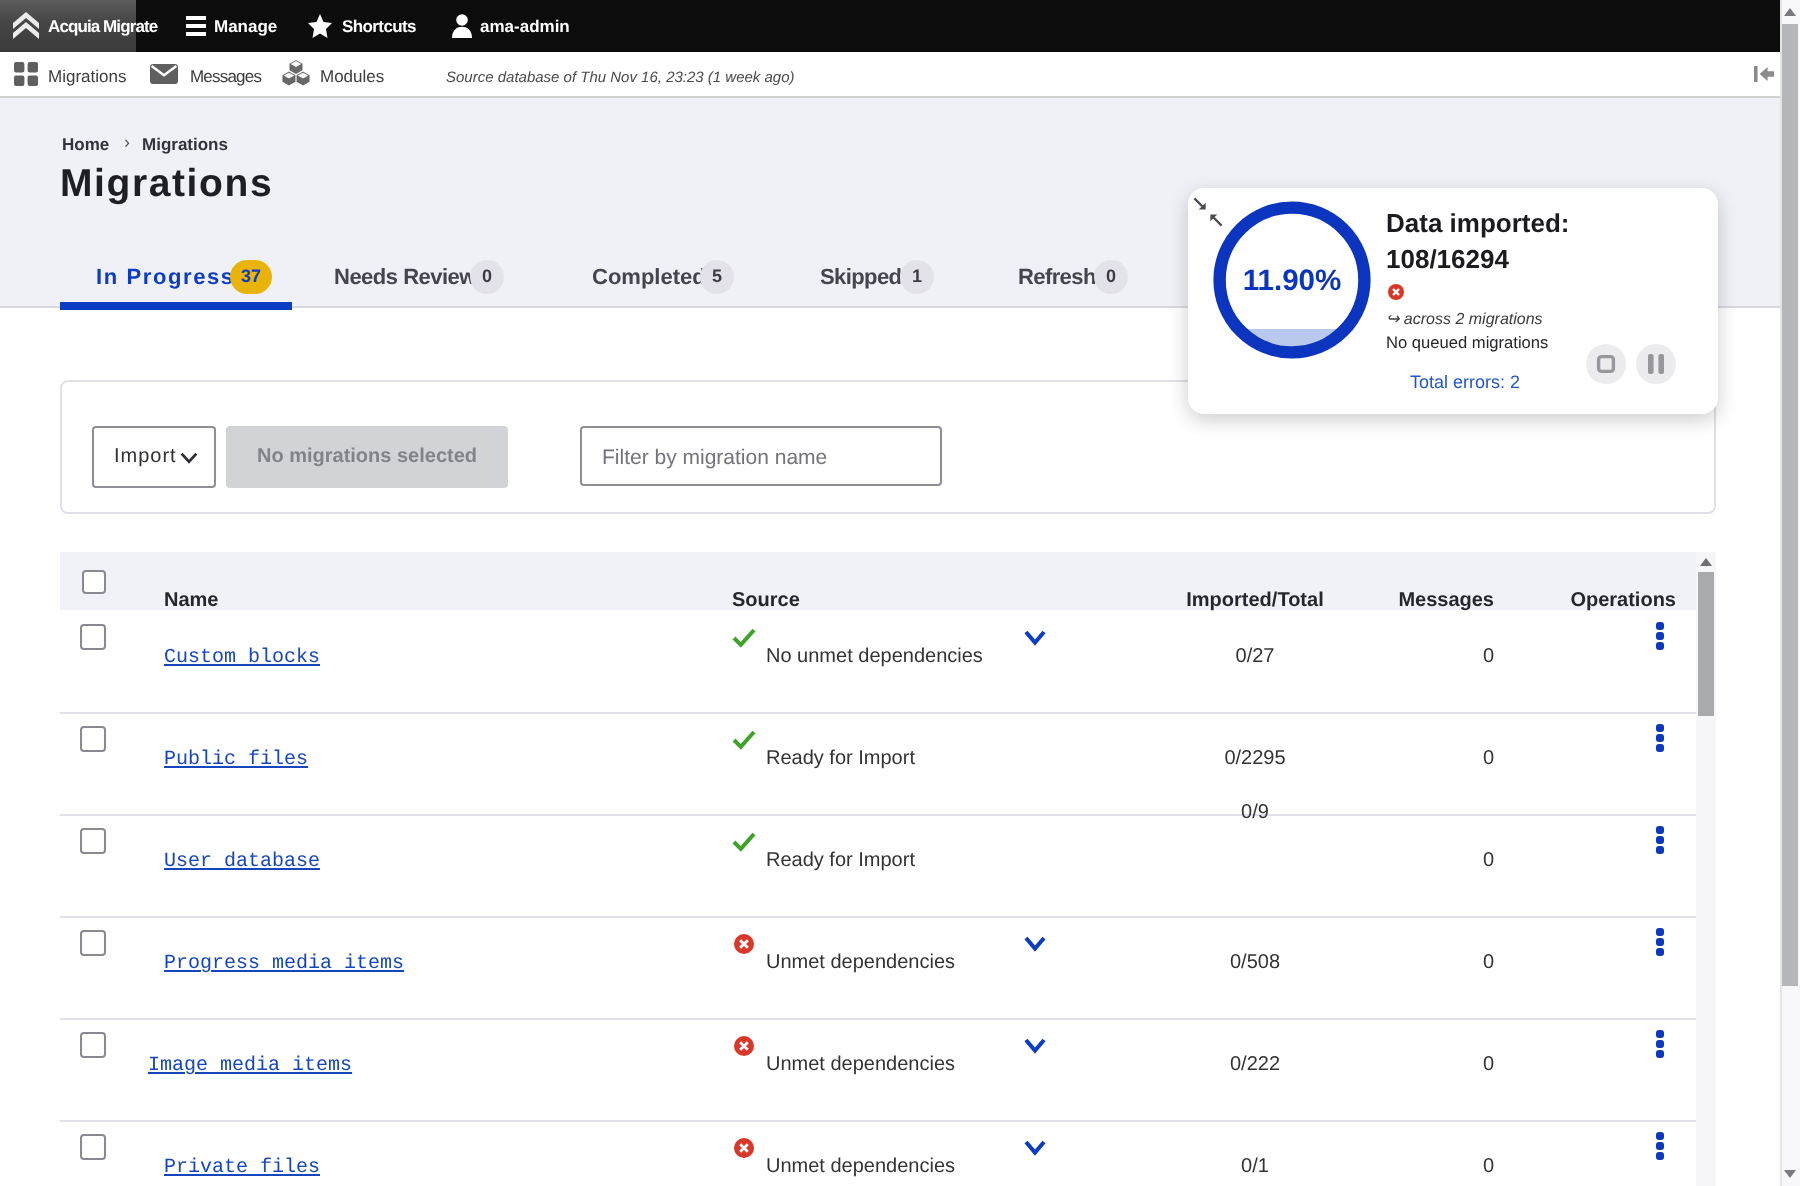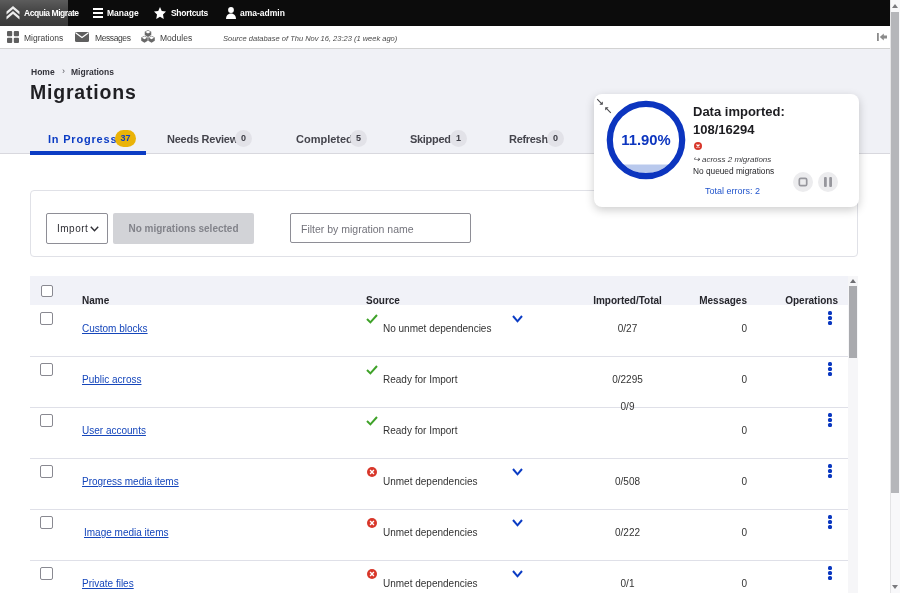--- a/index.html
+++ b/index.html
@@ -21,21 +21,21 @@
   
   #pagehead { position:absolute; left:0; top:49px; width:890px; height:104px; background:#f0f1f6; }
   #tabline { position:absolute; left:0; top:153px; width:890px; height:1px; background:#d8d8de; }
 
   .tab { position:absolute; top:133px; font-size:11px; font-weight:bold; color:#45454d; white-space:nowrap; }
   .badge { position:absolute; top:130px; height:17px; min-width:17px; border-radius:9px;
     background:#e2e2e8; color:#3c3c44; font-size:9px; font-weight:bold; text-align:center;
     line-height:17px; padding:0 4px; white-space:nowrap; }
 
   
-  a.mlink { color:#1546bb; text-decoration:underline; }
+  a.mlink { color:#1546bb; text-decoration:underline;font-family:Liberation Mono, monospace; }
   .rowsep { position:absolute; left:30px; width:818px; height:1px; background:#dfe0e8; }
   .ck { position:absolute; left:40px; width:13px; height:13px; border:1px solid #898991;
     border-radius:2px; background:#fff; }
   .cell { position:absolute; font-size:10px; color:#333; white-space:nowrap;margin-top:10px; }
   .hdr { font-weight:bold; color:#26262c; }
   .num { width:75px; text-align:center; }
   .kebab { position:absolute; left:828px; width:4px; height:4px; background:#0a38c0; border-radius:1.5px;
     box-shadow:0 5px 0 #0a38c0, 0 10px 0 #0a38c0; }
 
   svg { display:block; }
@@ -149,32 +149,32 @@
 <div class="cell" style="left:383px;top:313px">No unmet dependencies</div>
 <svg class="abs" style="left:512px;top:315px" width="11" height="8" viewBox="0 0 11 8">
     <path d="M1 1 L5.5 6.3 L10 1" stroke="#0b3cc4" stroke-width="2" fill="none"></path>
   </svg>
 <div class="cell num" style="left:590px;top:313px">0/27</div>
 <div class="cell" style="left:687px;top:313px;width:60px;text-align:right">0</div>
 <div class="kebab" style="top:311px"></div>
 <div class="rowsep" style="top:356px"></div>
 
 <div class="ck" style="top:363px"></div>
-<div class="cell" style="left:82px;top:364px"><a class="mlink" href="#">Public across</a></div>
+<div class="cell" style="left:82px;top:364px"><a class="mlink" href="#">Public files</a></div>
 <svg class="abs" style="left:366px;top:365px" width="12" height="10" viewBox="0 0 12 10">
     <path d="M1 5 L4.4 8.4 L11 1" stroke="#3fa229" stroke-width="2" fill="none"></path>
   </svg>
 <div class="cell" style="left:383px;top:364px">Ready for Import</div>
 <div class="cell num" style="left:590px;top:364px">0/2295</div>
 <div class="cell" style="left:687px;top:364px;width:60px;text-align:right">0</div>
 <div class="kebab" style="top:362px"></div>
 <div class="rowsep" style="top:407px"></div>
 
 <div class="ck" style="top:414px"></div>
-<div class="cell" style="left:82px;top:415px"><a class="mlink" href="#">User accounts</a></div>
+<div class="cell" style="left:82px;top:415px"><a class="mlink" href="#">User database</a></div>
 <svg class="abs" style="left:366px;top:416px" width="12" height="10" viewBox="0 0 12 10">
     <path d="M1 5 L4.4 8.4 L11 1" stroke="#3fa229" stroke-width="2" fill="none"></path>
   </svg>
 <div class="cell" style="left:383px;top:415px">Ready for Import</div>
 <div class="cell num" style="left:590px;top:391px">0/9</div>
 <div class="cell" style="left:687px;top:415px;width:60px;text-align:right">0</div>
 <div class="kebab" style="top:413px"></div>
 <div class="rowsep" style="top:458px"></div>
 
 <div class="ck" style="top:465px"></div>
@@ -186,21 +186,21 @@
 <div class="cell" style="left:383px;top:466px">Unmet dependencies</div>
 <svg class="abs" style="left:512px;top:468px" width="11" height="8" viewBox="0 0 11 8">
     <path d="M1 1 L5.5 6.3 L10 1" stroke="#0b3cc4" stroke-width="2" fill="none"></path>
   </svg>
 <div class="cell num" style="left:590px;top:466px">0/508</div>
 <div class="cell" style="left:687px;top:466px;width:60px;text-align:right">0</div>
 <div class="kebab" style="top:464px"></div>
 <div class="rowsep" style="top:509px"></div>
 
 <div class="ck" style="top:516px"></div>
-<div class="cell" style="left:84px;top:517px"><a class="mlink" href="#">Image media items</a></div>
+<div class="cell" style="left:74px;top:517px"><a class="mlink" href="#">Image media items</a></div>
 <svg class="abs" style="left:367px;top:518px" width="10" height="10" viewBox="0 0 10 10">
     <circle cx="5" cy="5" r="5" fill="#d8372a"></circle>
     <path d="M3.1 3.1 L6.9 6.9 M6.9 3.1 L3.1 6.9" stroke="#fff" stroke-width="1.4"></path>
   </svg>
 <div class="cell" style="left:383px;top:517px">Unmet dependencies</div>
 <svg class="abs" style="left:512px;top:519px" width="11" height="8" viewBox="0 0 11 8">
     <path d="M1 1 L5.5 6.3 L10 1" stroke="#0b3cc4" stroke-width="2" fill="none"></path>
   </svg>
 <div class="cell num" style="left:590px;top:517px">0/222</div>
 <div class="cell" style="left:687px;top:517px;width:60px;text-align:right">0</div>

